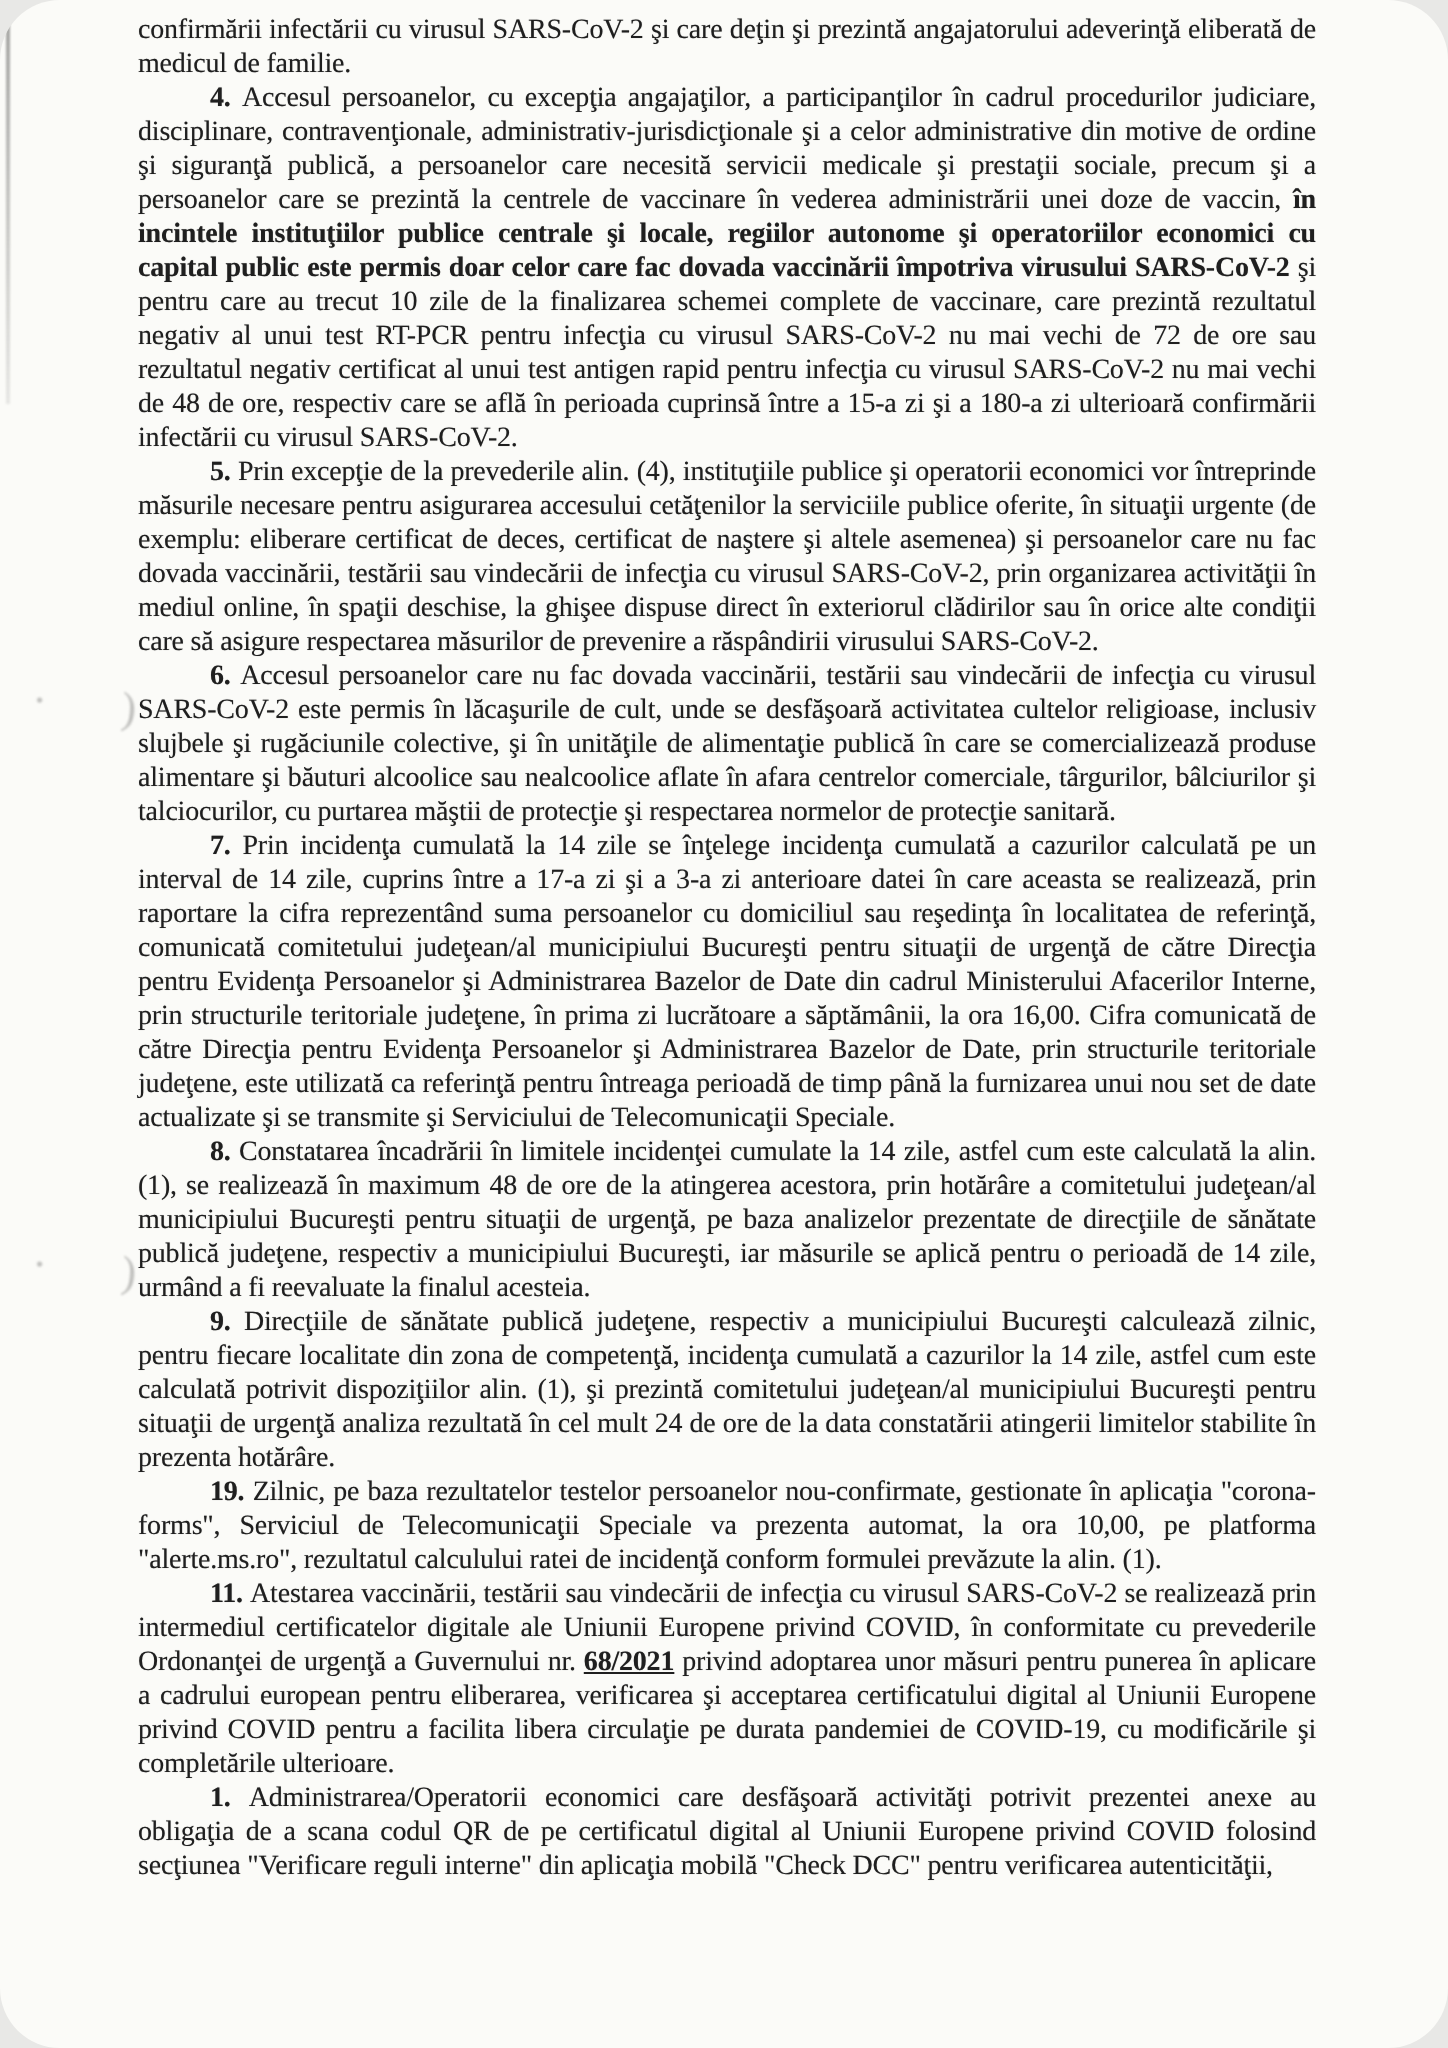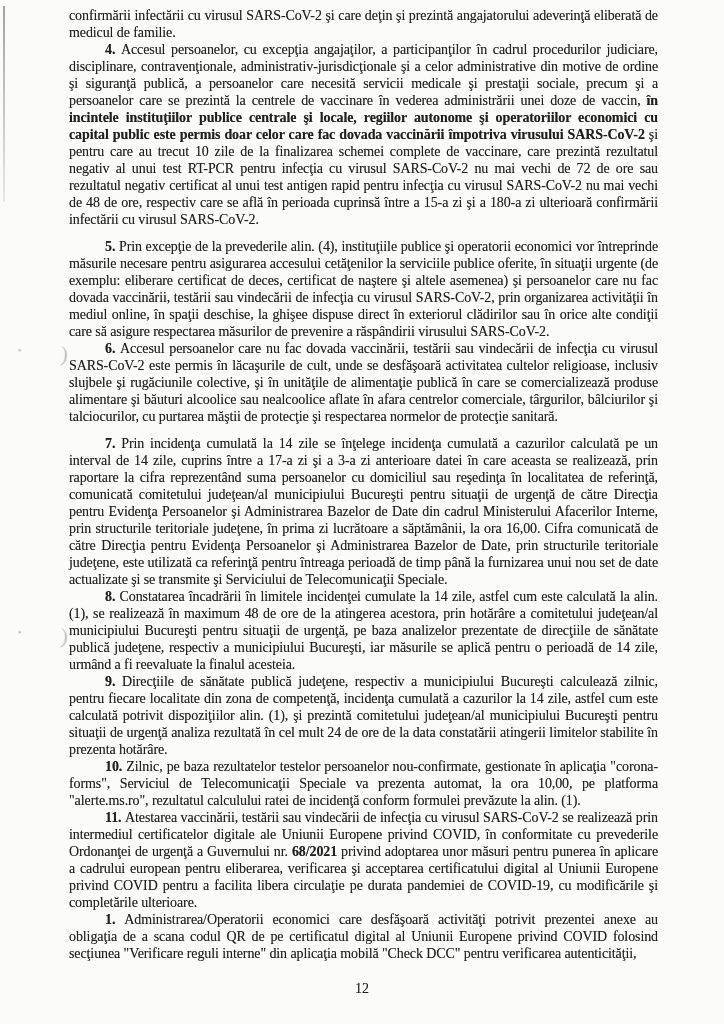--- a/index.html
+++ b/index.html
@@ -4,34 +4,35 @@
 <style>
   html,body{margin:0;padding:0;background:#e8e8e6;}
   .page{
     position:relative;
     width:724px;height:1024px;
     background:#fbfbf8;
     font-family:"Liberation Serif","DejaVu Serif",serif;
     color:#1f1f1f;
     overflow:hidden;
     box-sizing:border-box;
+    border-radius:30px;
   }
   .body-text{
     position:absolute;
     left:69px;top:7px;width:589px;
     font-size:14px;line-height:17px;
     text-align:justify;
     letter-spacing:-0.1px;
     text-shadow:0 0 0.4px rgba(20,20,20,0.45);
   }
   .body-text p{margin:0;}
   .body-text p.indent{text-indent:36px;}
-  .body-text p.gap{margin-top:10px;}
+  .body-text p.gap{}
   .seg-b{font-weight:bold;}
-  .seg-u{}
+  .seg-u{text-decoration:underline;}
   .page-number{
     position:absolute;left:0;top:981px;width:724px;
     text-align:center;font-size:14px;
     text-shadow:0 0 0.4px rgba(20,20,20,0.45);
   }
   .margin-mark{
     position:absolute;
     color:#8f8f8d;
     font-size:22px;
     letter-spacing:16px;
@@ -53,20 +54,19 @@
 <div class="page">
   <div class="scan-edge"></div>
   <div class="body-text">
       <p class=""><span>confirmării infectării cu virusul SARS-CoV-2 şi care deţin şi prezintă angajatorului adeverinţă eliberată de medicul de familie.</span></p>
       <p class="indent"><span class="seg-b">4. </span><span>Accesul persoanelor, cu excepţia angajaţilor, a participanţilor în cadrul procedurilor judiciare, disciplinare, contravenţionale, administrativ-jurisdicţionale şi a celor administrative din motive de ordine şi siguranţă publică, a persoanelor care necesită servicii medicale şi prestaţii sociale, precum şi a persoanelor care se prezintă la centrele de vaccinare în vederea administrării unei doze de vaccin, </span><span class="seg-b">în incintele instituţiilor publice centrale şi locale, regiilor autonome şi operatoriilor economici cu capital public este permis doar celor care fac dovada vaccinării împotriva virusului SARS-CoV-2</span><span> şi pentru care au trecut 10 zile de la finalizarea schemei complete de vaccinare, care prezintă rezultatul negativ al unui test RT-PCR pentru infecţia cu virusul SARS-CoV-2 nu mai vechi de 72 de ore sau rezultatul negativ certificat al unui test antigen rapid pentru infecţia cu virusul SARS-CoV-2 nu mai vechi de 48 de ore, respectiv care se află în perioada cuprinsă între a 15-a zi şi a 180-a zi ulterioară confirmării infectării cu virusul SARS-CoV-2.</span></p>
       <p class="indent gap"><span class="seg-b">5. </span><span>Prin excepţie de la prevederile alin. (4), instituţiile publice şi operatorii economici vor întreprinde măsurile necesare pentru asigurarea accesului cetăţenilor la serviciile publice oferite, în situaţii urgente (de exemplu: eliberare certificat de deces, certificat de naştere şi altele asemenea) şi persoanelor care nu fac dovada vaccinării, testării sau vindecării de infecţia cu virusul SARS-CoV-2, prin organizarea activităţii în mediul online, în spaţii deschise, la ghişee dispuse direct în exteriorul clădirilor sau în orice alte condiţii care să asigure respectarea măsurilor de prevenire a răspândirii virusului SARS-CoV-2.</span></p>
       <p class="indent"><span class="seg-b">6. </span><span>Accesul persoanelor care nu fac dovada vaccinării, testării sau vindecării de infecţia cu virusul SARS-CoV-2 este permis în lăcaşurile de cult, unde se desfăşoară activitatea cultelor religioase, inclusiv slujbele şi rugăciunile colective, şi în unităţile de alimentaţie publică în care se comercializează produse alimentare şi băuturi alcoolice sau nealcoolice aflate în afara centrelor comerciale, târgurilor, bâlciurilor şi talciocurilor, cu purtarea măştii de protecţie şi respectarea normelor de protecţie sanitară.</span></p>
       <p class="indent gap"><span class="seg-b">7. </span><span>Prin incidenţa cumulată la 14 zile se înţelege incidenţa cumulată a cazurilor calculată pe un interval de 14 zile, cuprins între a 17-a zi şi a 3-a zi anterioare datei în care aceasta se realizează, prin raportare la cifra reprezentând suma persoanelor cu domiciliul sau reşedinţa în localitatea de referinţă, comunicată comitetului judeţean/al municipiului Bucureşti pentru situaţii de urgenţă de către Direcţia pentru Evidenţa Persoanelor şi Administrarea Bazelor de Date din cadrul Ministerului Afacerilor Interne, prin structurile teritoriale judeţene, în prima zi lucrătoare a săptămânii, la ora 16,00. Cifra comunicată de către Direcţia pentru Evidenţa Persoanelor şi Administrarea Bazelor de Date, prin structurile teritoriale judeţene, este utilizată ca referinţă pentru întreaga perioadă de timp până la furnizarea unui nou set de date actualizate şi se transmite şi Serviciului de Telecomunicaţii Speciale.</span></p>
       <p class="indent"><span class="seg-b">8. </span><span>Constatarea încadrării în limitele incidenţei cumulate la 14 zile, astfel cum este calculată la alin. (1), se realizează în maximum 48 de ore de la atingerea acestora, prin hotărâre a comitetului judeţean/al municipiului Bucureşti pentru situaţii de urgenţă, pe baza analizelor prezentate de direcţiile de sănătate publică judeţene, respectiv a municipiului Bucureşti, iar măsurile se aplică pentru o perioadă de 14 zile, urmând a fi reevaluate la finalul acesteia.</span></p>
       <p class="indent"><span class="seg-b">9. </span><span>Direcţiile de sănătate publică judeţene, respectiv a municipiului Bucureşti calculează zilnic, pentru fiecare localitate din zona de competenţă, incidenţa cumulată a cazurilor la 14 zile, astfel cum este calculată potrivit dispoziţiilor alin. (1), şi prezintă comitetului judeţean/al municipiului Bucureşti pentru situaţii de urgenţă analiza rezultată în cel mult 24 de ore de la data constatării atingerii limitelor stabilite în prezenta hotărâre.</span></p>
-      <p class="indent"><span class="seg-b">10. </span><span>Zilnic, pe baza rezultatelor testelor persoanelor nou-confirmate, gestionate în aplicaţia "corona-forms", Serviciul de Telecomunicaţii Speciale va prezenta automat, la ora 10,00, pe platforma "alerte.ms.ro", rezultatul calculului ratei de incidenţă conform formulei prevăzute la alin. (1).</span></p>
+      <p class="indent"><span class="seg-b">19. </span><span>Zilnic, pe baza rezultatelor testelor persoanelor nou-confirmate, gestionate în aplicaţia "corona-forms", Serviciul de Telecomunicaţii Speciale va prezenta automat, la ora 10,00, pe platforma "alerte.ms.ro", rezultatul calculului ratei de incidenţă conform formulei prevăzute la alin. (1).</span></p>
       <p class="indent"><span class="seg-b">11. </span><span>Atestarea vaccinării, testării sau vindecării de infecţia cu virusul SARS-CoV-2 se realizează prin intermediul certificatelor digitale ale Uniunii Europene privind COVID, în conformitate cu prevederile Ordonanţei de urgenţă a Guvernului nr. </span><span class="seg-b seg-u">68/2021</span><span> privind adoptarea unor măsuri pentru punerea în aplicare a cadrului european pentru eliberarea, verificarea şi acceptarea certificatului digital al Uniunii Europene privind COVID pentru a facilita libera circulaţie pe durata pandemiei de COVID-19, cu modificările şi completările ulterioare.</span></p>
       <p class="indent"><span class="seg-b">1. </span><span>Administrarea/Operatorii economici care desfăşoară activităţi potrivit prezentei anexe au obligaţia de a scana codul QR de pe certificatul digital al Uniunii Europene privind COVID folosind secţiunea "Verificare reguli interne" din aplicaţia mobilă "Check DCC" pentru verificarea autenticităţii,</span></p>
     </div>
-  <div class="page-number">12</div>
 <div class="margin-mark" style="left: 16px; top: 340px;">· )</div>
     <div class="margin-mark" style="left: 16px; top: 622px;">· )</div>
   </div>
 
 </body></html>

